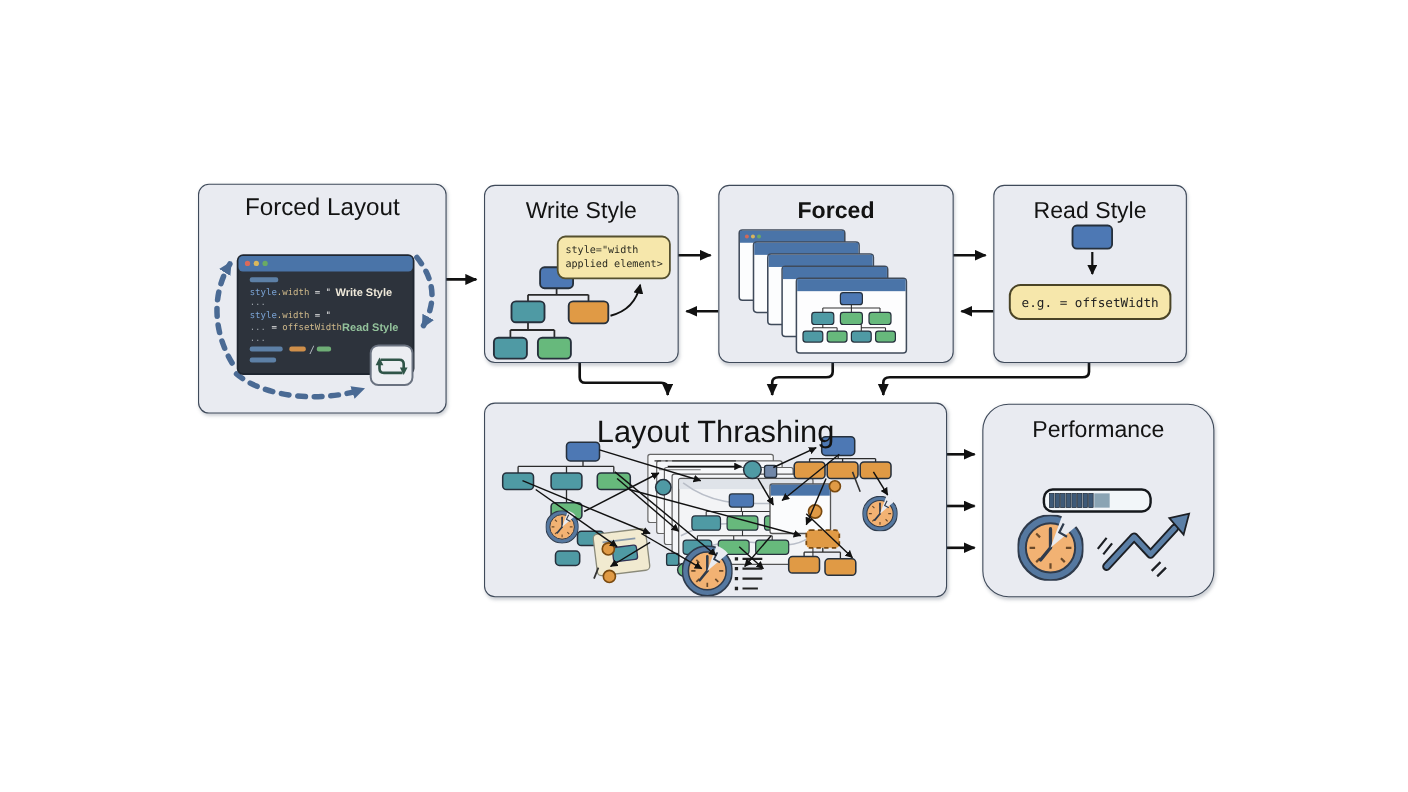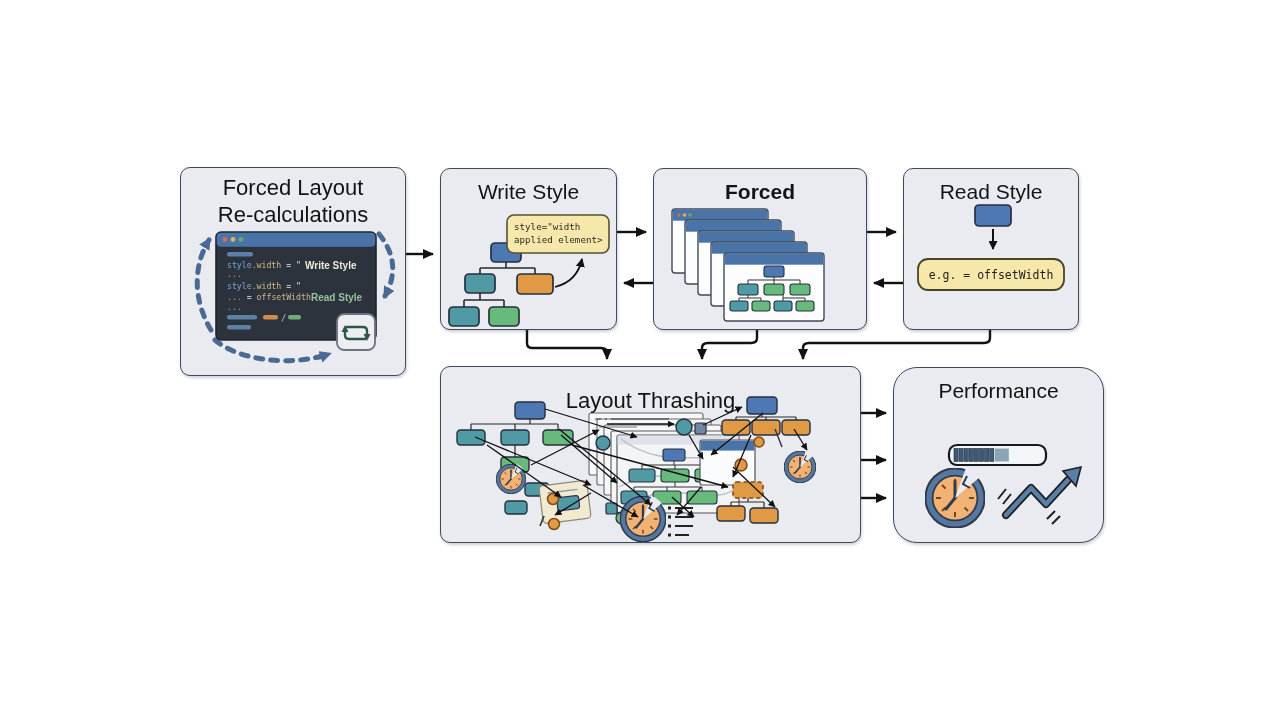--- a/index.html
+++ b/index.html
@@ -12,21 +12,21 @@
   html,body{margin:0;padding:0;}
   .canvas{position:relative;width:1280px;height:600px;background:#ffffff;overflow:hidden;
           font-family:"Liberation Sans",sans-serif;}
   .overlay{position:absolute;left:0;top:0;width:1280px;height:720px;z-index:1;}
   .box{position:absolute;background:var(--box-fill);border:1.7px solid var(--box-border);
        border-radius:10px;box-shadow:1px 2px 3px rgba(60,70,90,.25);z-index:2;}
   .box svg.inner{position:absolute;left:0;top:0;width:100%;height:100%;z-index:1;}
   .box-title{position:relative;z-index:3;text-align:center;color:#131313;font-size:21px;
              line-height:1.22;margin-top:10px;}
   .box-title span{display:block;}
-  #box5 .box-title{font-size:22px;margin-top:21px;}
+  #box5 .box-title{font-size:28px;margin-top:9px;}
   #box1 .box-title{margin-top:7px;font-size:22px;}
   text{font-family:"DejaVu Sans Mono",monospace;}
   .lbl{font-family:"Liberation Sans",sans-serif;font-weight:bold;}
 </style>
 </head>
 <body>
 
 <div class="canvas">
 
   <svg class="overlay">
@@ -73,21 +73,20 @@
       <path d="M990,328 V338 Q990,343 984,343 H809 Q803,343 803,348 V359" marker-end="url(#mBig)"></path>
       <path d="M858,413 H886" marker-end="url(#mBig)"></path>
       <path d="M858,460 H886" marker-end="url(#mBig)"></path>
       <path d="M858,498 H886" marker-end="url(#mBig)"></path>
     </g>
   </svg>
 
   <div class="box" id="box1" style="left:180px;top:167px;width:224px;height:207px;">
     <div class="box-title">
       <span>Forced Layout</span>
-      <span>Re-calculations</span>
     </div>
     <svg class="inner" viewBox="0 0 224 207">
       <g stroke="var(--dashed-arrow-blue)" stroke-width="5" stroke-dasharray="7 8" stroke-linecap="round" fill="none">
         <path d="M30,162 C12,132 12,98 28,72" marker-end="url(#mBlue)"></path>
         <path d="M198,66 C214,86 216,106 204,128" marker-end="url(#mBlue)"></path>
         <path d="M34,172 C60,194 112,198 148,186" marker-end="url(#mBlue)"></path>
       </g>
       <g>
         <rect x="35" y="64" width="160" height="108" rx="5" fill="var(--editor-bg)" stroke="#1f2630" stroke-width="1.6"></rect>
         <rect x="35.8" y="64.8" width="158.4" height="14" rx="4" fill="var(--editor-titlebar)"></rect>

